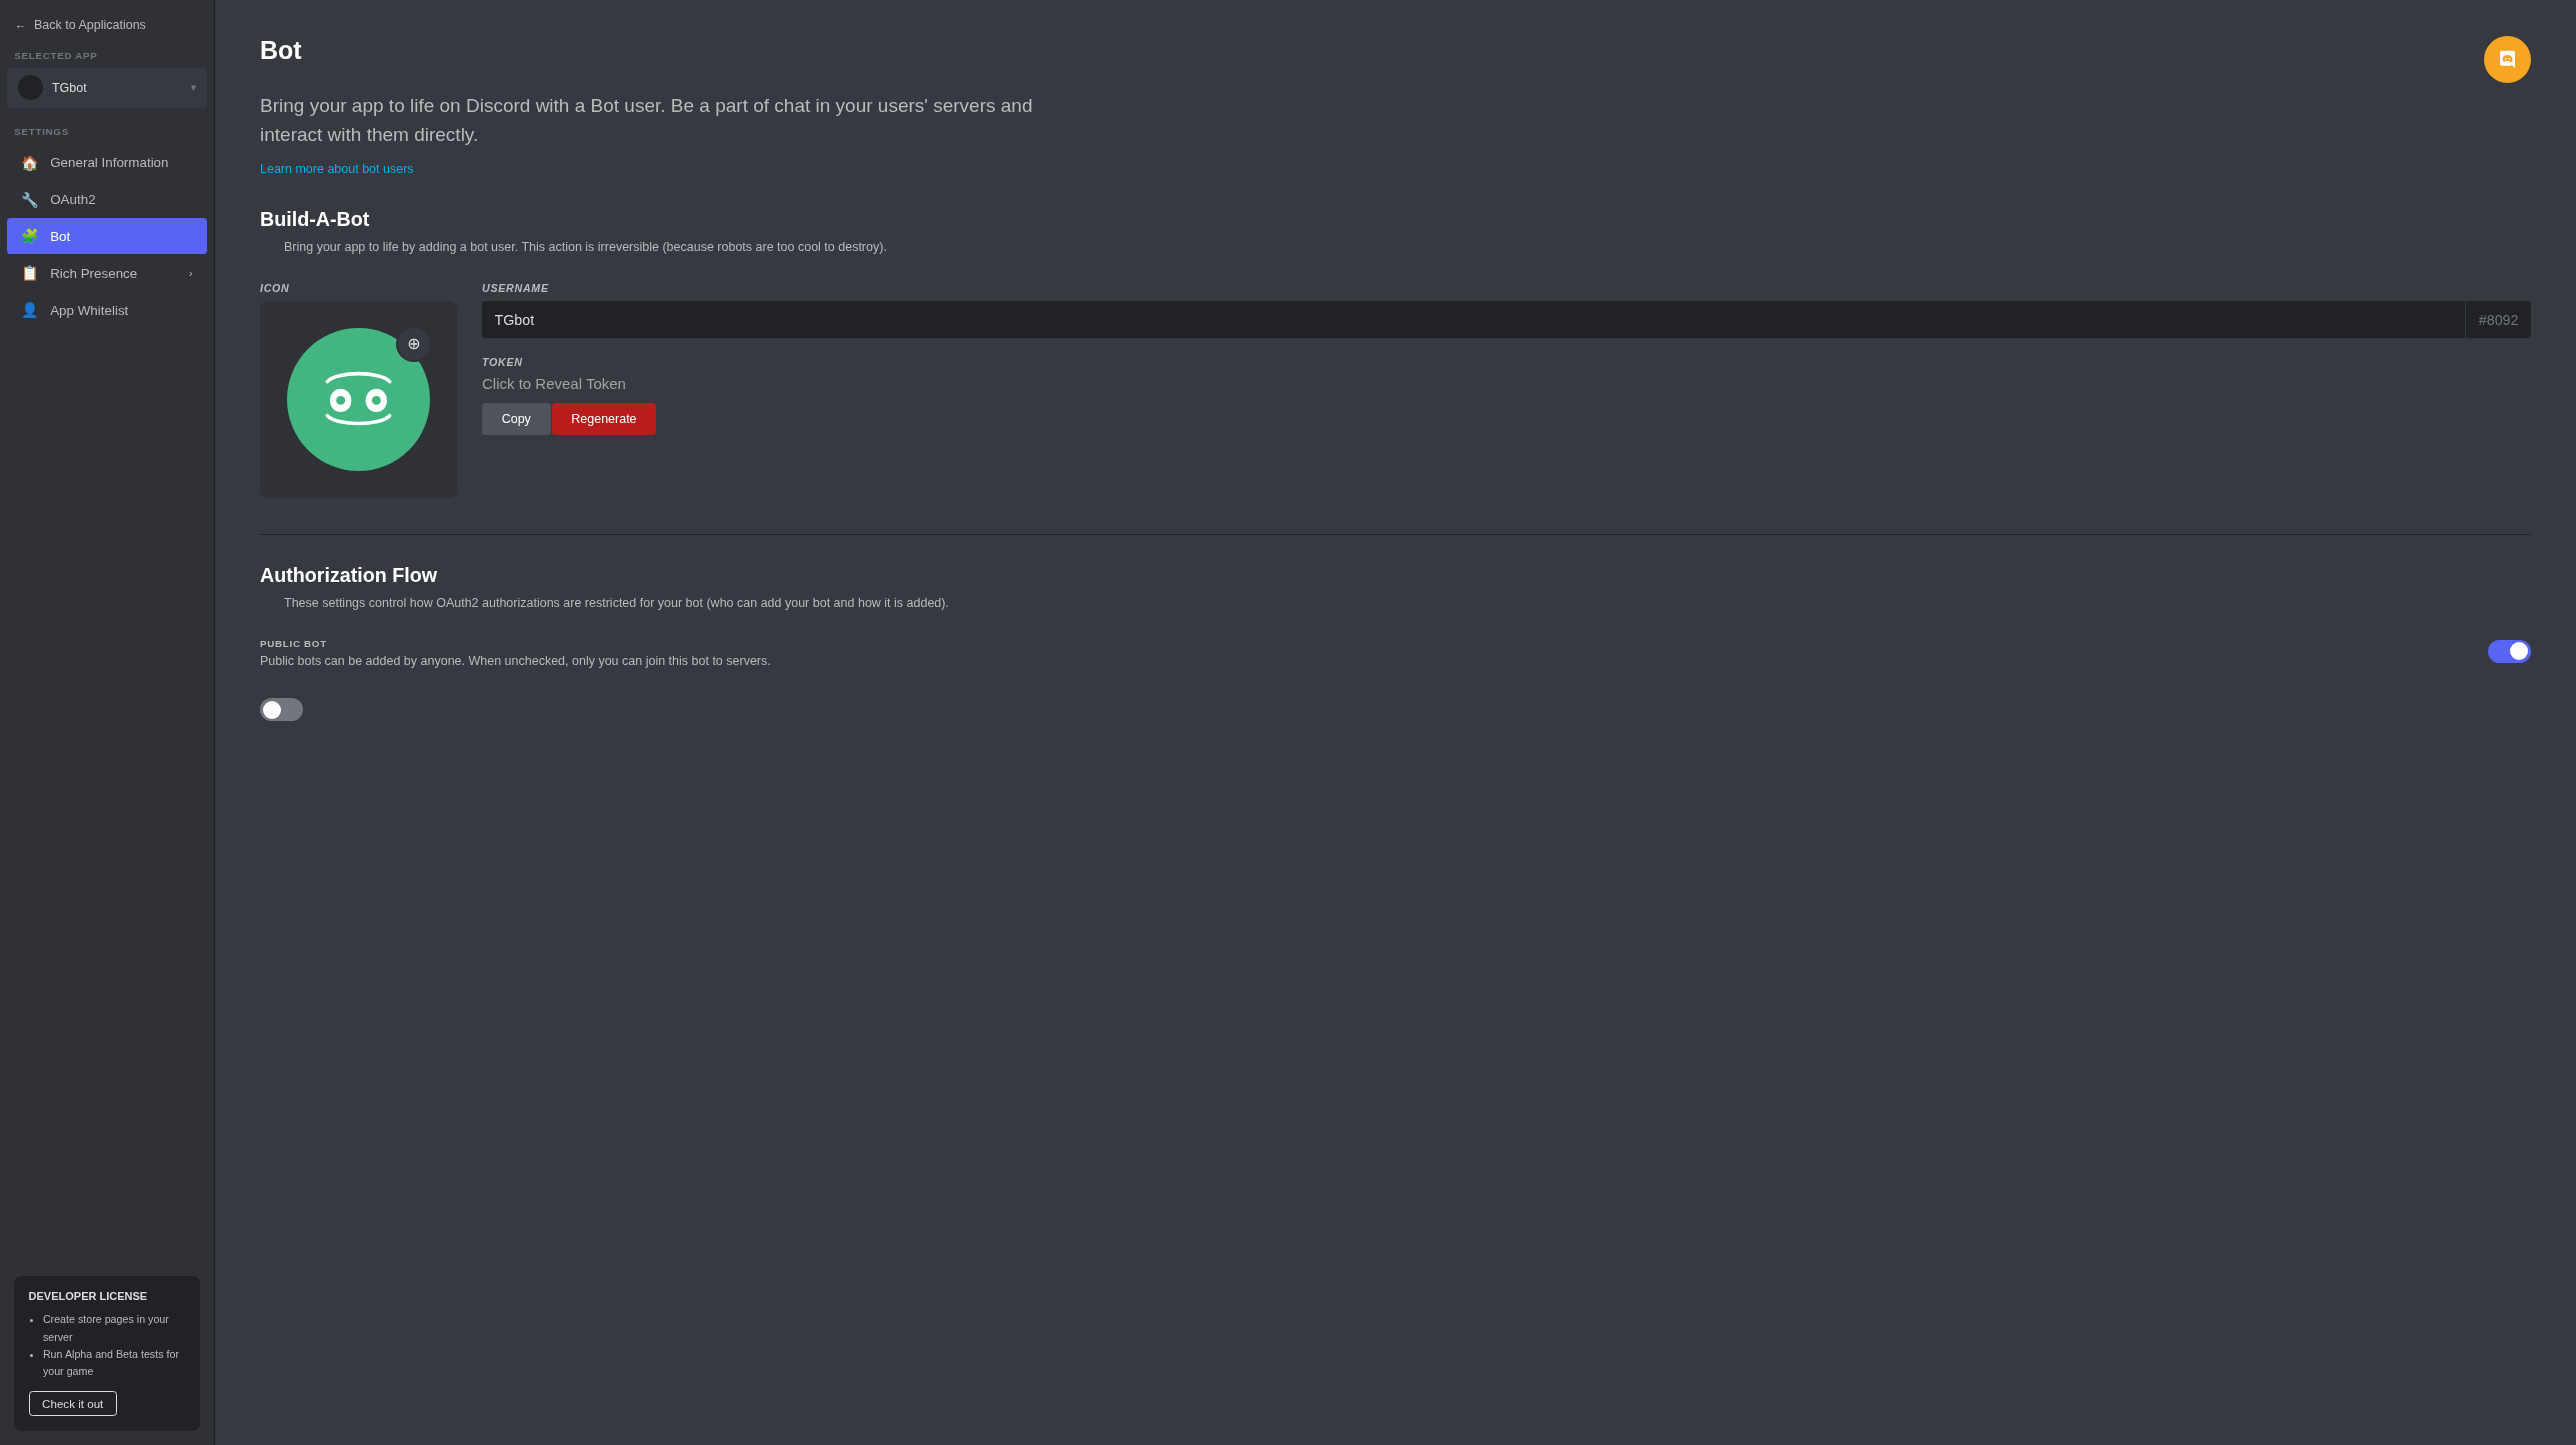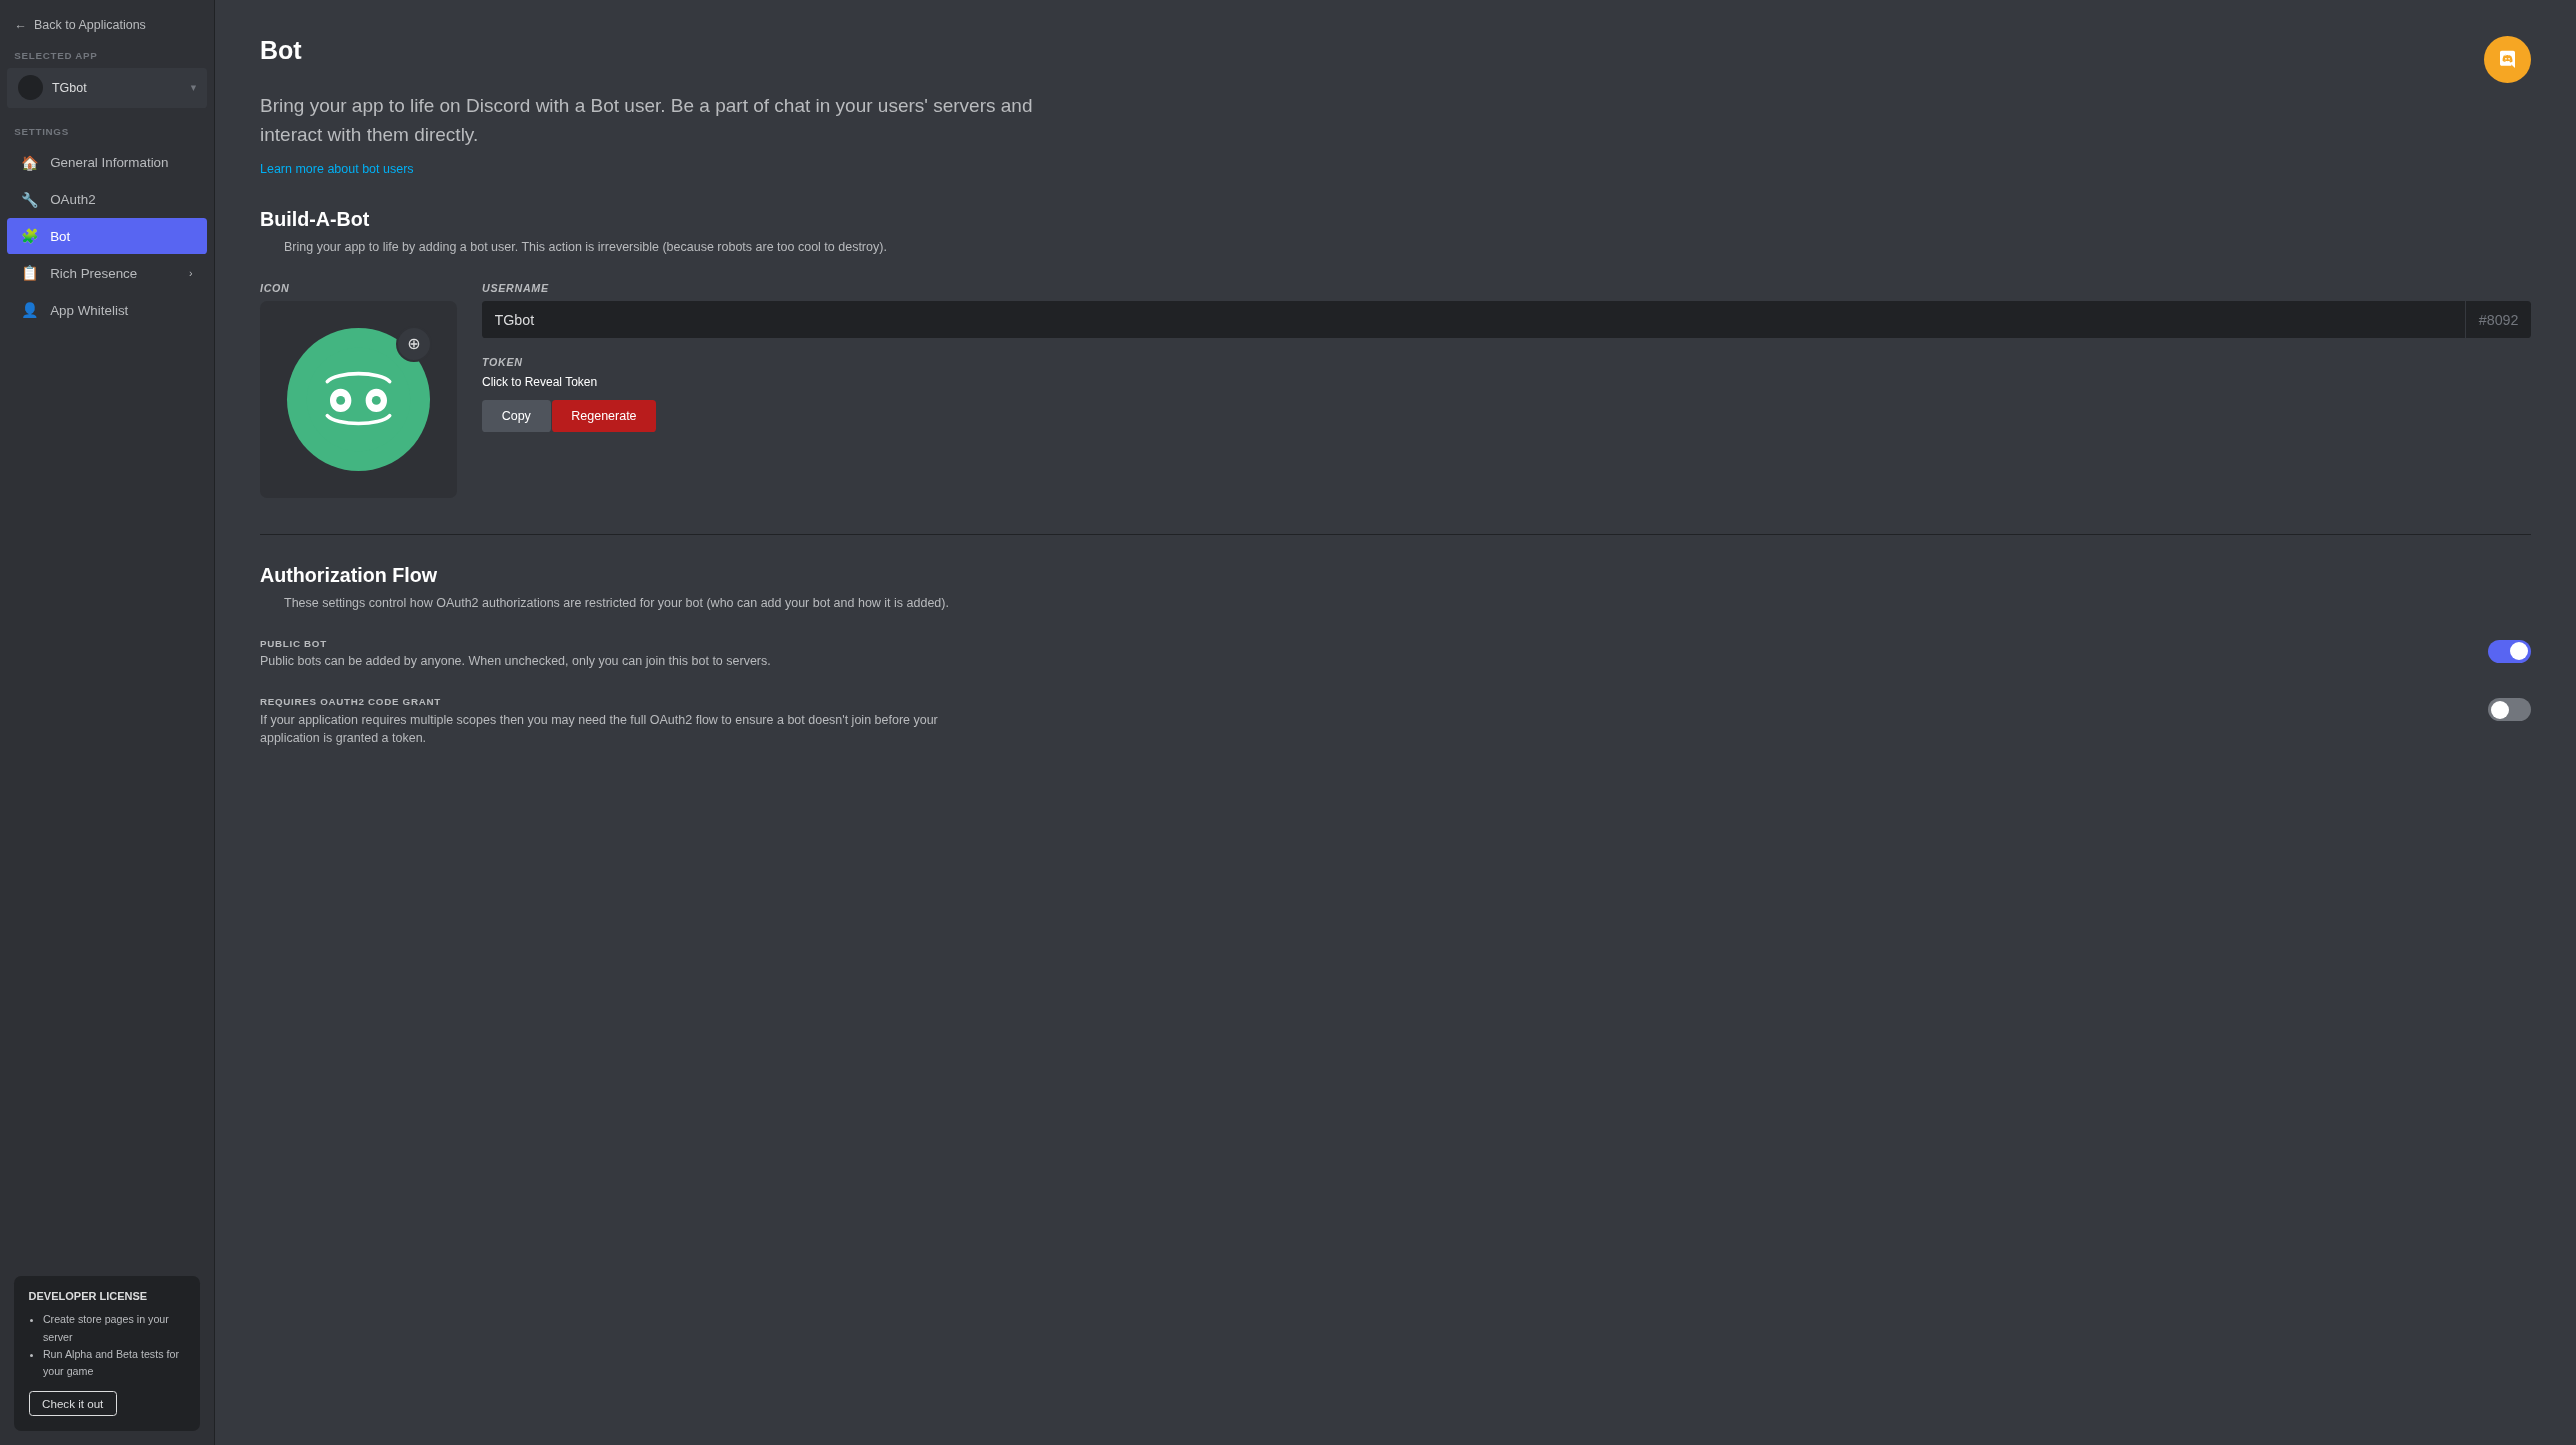--- a/index.html
+++ b/index.html
@@ -270,22 +270,22 @@
       font-size: 14.3px;
       padding: 10.7px 12.5px;
     }
     .username-discriminator {
       padding: 10.7px 12.5px;
       color: #72767d;
       font-size: 14.3px;
       border-left: 0.9px solid #36393f;
     }
     .token-reveal-link {
-      color: #ffffff;
-      font-size: 12px;
+      color: #a3a3a3;
+      font-size: 15px;
       cursor: pointer;
       margin-bottom: 10.7px;
       display: block;
     }
     .token-buttons {
       display: flex;
       gap: 1px;
     }
     .btn-copy {
       background: #4f545c;
@@ -496,24 +496,20 @@
       </div>
       <label class="toggle-switch">
 
         <div class="toggle-slider on">
           <div class="toggle-knob"></div>
         </div>
       </label>
     </div>
 
     <div class="toggle-row">
-      <div class="toggle-label-block">
-        <div class="toggle-label-title">REQUIRES OAUTH2 CODE GRANT</div>
-        <div class="toggle-label-desc">If your application requires multiple scopes then you may need the full OAuth2 flow to ensure a bot doesn't join before your application is granted a token.</div>
-      </div>
       <label class="toggle-switch">
 
         <div class="toggle-slider off">
           <div class="toggle-knob"></div>
         </div>
       </label>
     </div>
   </div>
 </div>
 

